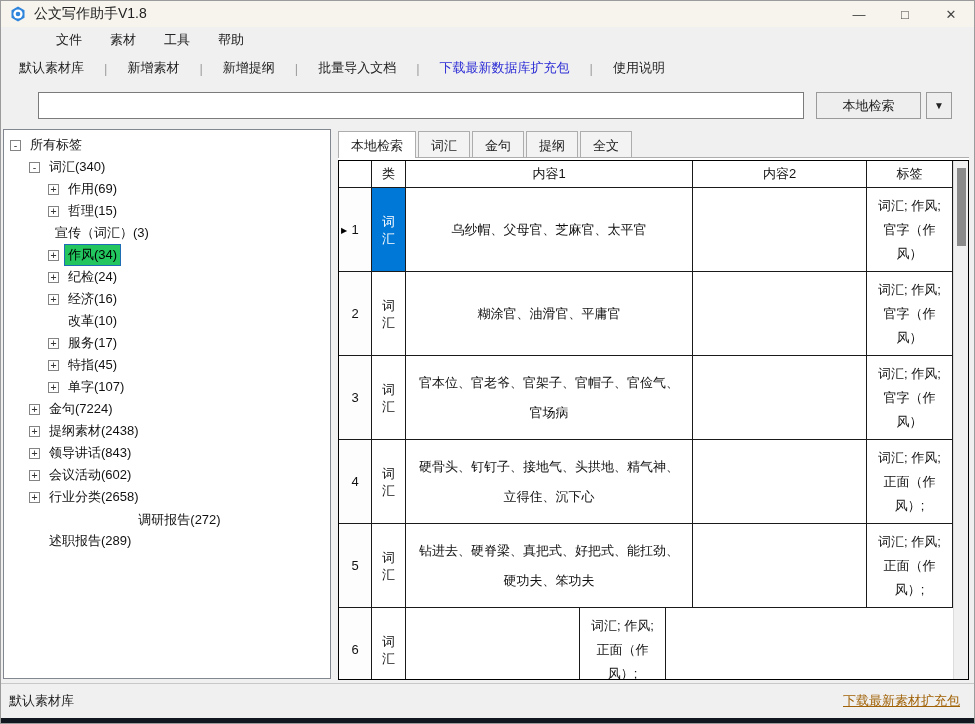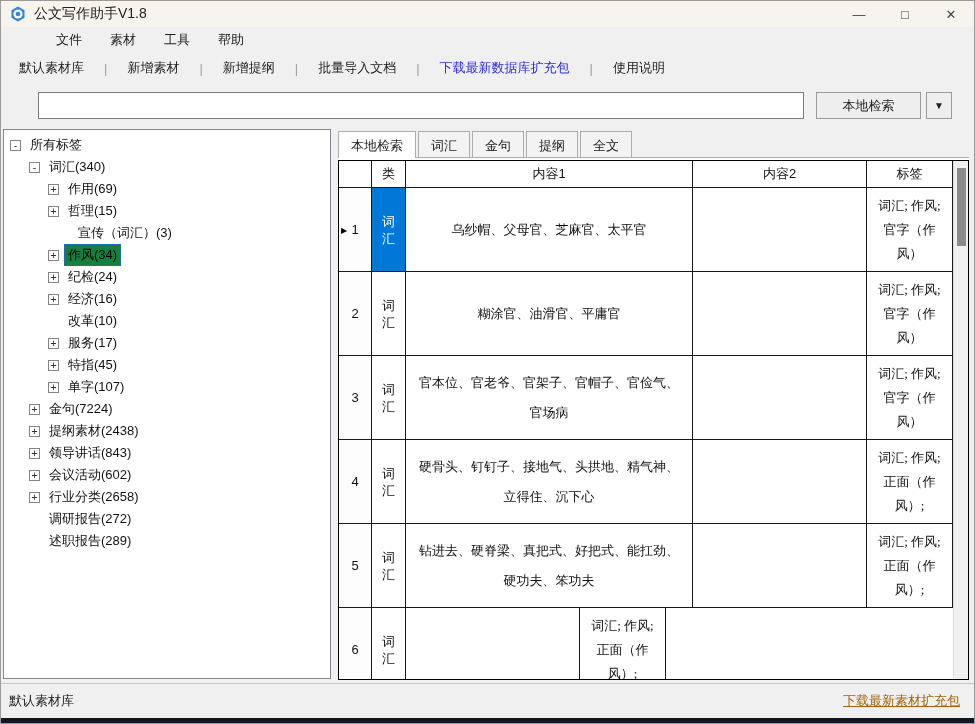--- a/index.html
+++ b/index.html
@@ -27,35 +27,35 @@
   
   .search-input { position:absolute; left:37px; top:91px; width:766px; height:27px; border:1px solid #7b7b7b; background:#fff; padding:0 6px; font-size:13px; font-family:inherit; }
   .search-btn { position:absolute; left:815px; top:91px; width:105px; height:27px; background:#eee; border:1px solid #9a9a9a; font-size:13px; font-family:inherit; color:#222; display:flex; align-items:center; justify-content:center; }
   .search-drop { position:absolute; left:925px; top:91px; width:26px; height:27px; background:#eee; border:1px solid #9a9a9a; font-size:10px; color:#222; display:flex; align-items:center; justify-content:center; }
   
   .tree-panel { position:absolute; left:2px; top:128px; width:328px; height:550px; background:#fff; border:1px solid #828790; overflow:hidden; padding-top:4px; }
   .tree-row { height:22px; display:flex; align-items:center; white-space:nowrap; }
   .expander { width:11px; height:11px; min-width:11px; border:1px solid #848484; background:#fff; margin-right:6px; font-size:10px; line-height:9px; text-align:center; color:#333; font-family:"DejaVu Sans Mono",monospace; }
   .expander.none { border:none; background:transparent; }
   .tree-label { padding:1px 3px; }
-  .tree-label.selected { background:#15803d; color:#000; outline:1px solid #1f6db5; }
+  .tree-label.selected { background:#22c55e; color:#000; outline:1px solid #1f6db5; }
   
   .right-panel { position:absolute; left:337px; top:128px; width:631px; height:550px; background:#f0f0f0; }
   .tabstrip { position:absolute; left:0; top:2px; height:26px; display:flex; }
   .tab { padding:5px 12px 4px 12px; border:1px solid #adadad; border-bottom:none; background:#f3f3f3; margin-right:2px; color:#222; }
   .tab.active { background:#fff; position:relative; z-index:2; height:27px; }
   .content-area { position:absolute; left:0; top:28px; width:631px; height:522px; background:#fff; border-top:1px solid #adadad; }
   
   .grid { position:absolute; left:0; top:2px; width:631px; height:520px; border:1px solid #000; background:#fff; overflow:hidden; }
   .grid-inner { position:absolute; left:0; top:0; width:614px; height:100%; }
   .hrow { display:flex; height:27px; border-bottom:1px solid #1a1a1a; background:#fff; }
   .hcell { display:flex; align-items:center; justify-content:center; border-right:1px solid #1a1a1a; color:#111; }
   .trow { display:flex; height:84px; border-bottom:1px solid #1a1a1a; background:#fff; }
   .cell { border-right:1px solid #1a1a1a; display:flex; align-items:center; justify-content:center; text-align:center; overflow:hidden; }
-  .col-rh { width:33px; } .col-type { width:34px; } .col-c1 { width:287px; } .col-c2 { width:174px; } .col-tags { width:86px;font-family:Liberation Serif, serif; }
+  .col-rh { width:33px; } .col-type { width:34px; } .col-c1 { width:287px; } .col-c2 { width:174px; } .col-tags { width:86px; }
   .cell.rh { position:relative; background:#fdfdfd; }
   .cur-arrow { position:absolute; left:2px; top:50%; transform:translateY(-50%); font-size:8px; color:#000; }
   .type-txt { width:15px; word-break:break-all; line-height:17px; }
   .cell.type-sel { background:#0078d7; color:#fff; }
   .cell.c1 { padding:0 12px; line-height:30px; }
   .cell.tags { padding:0 5px; line-height:24px; }
   
   .vscroll { position:absolute; right:0; top:0; width:15px; height:100%; background:#f0f0f0; border-left:1px solid #dcdcdc; }
   .vthumb { position:absolute; left:3px; top:7px; width:9px; height:78px; background:#8a8a8a; }
   
@@ -118,21 +118,21 @@
       <span class="tree-label">词汇(340)</span>
     </div>
     <div class="tree-row" style="padding-left: 44px;">
       <span class="expander">+</span>
       <span class="tree-label">作用(69)</span>
     </div>
     <div class="tree-row" style="padding-left: 44px;">
       <span class="expander">+</span>
       <span class="tree-label">哲理(15)</span>
     </div>
-    <div class="tree-row" style="padding-left: 54px;">
+    <div class="tree-row" style="padding-left: 31px;">
       <span class="expander none"></span>
       <span class="tree-label">宣传（词汇）(3)</span>
     </div>
     <div class="tree-row" style="padding-left: 44px;">
       <span class="expander">+</span>
       <span class="tree-label selected">作风(34)</span>
     </div>
     <div class="tree-row" style="padding-left: 44px;">
       <span class="expander">+</span>
       <span class="tree-label">纪检(24)</span>
@@ -170,21 +170,21 @@
       <span class="tree-label">领导讲话(843)</span>
     </div>
     <div class="tree-row" style="padding-left: 25px;">
       <span class="expander">+</span>
       <span class="tree-label">会议活动(602)</span>
     </div>
     <div class="tree-row" style="padding-left: 25px;">
       <span class="expander">+</span>
       <span class="tree-label">行业分类(2658)</span>
     </div>
-    <div class="tree-row" style="padding-left: 25px;">
+    <div class="tree-row" style="padding-left: 25px; flex-direction: column;">
       <span class="expander none"></span>
       <span class="tree-label">调研报告(272)</span>
     </div>
     <div class="tree-row" style="padding-left: 25px;">
       <span class="expander none"></span>
       <span class="tree-label">述职报告(289)</span>
     </div>
   </div>
 
 <div class="right-panel">

